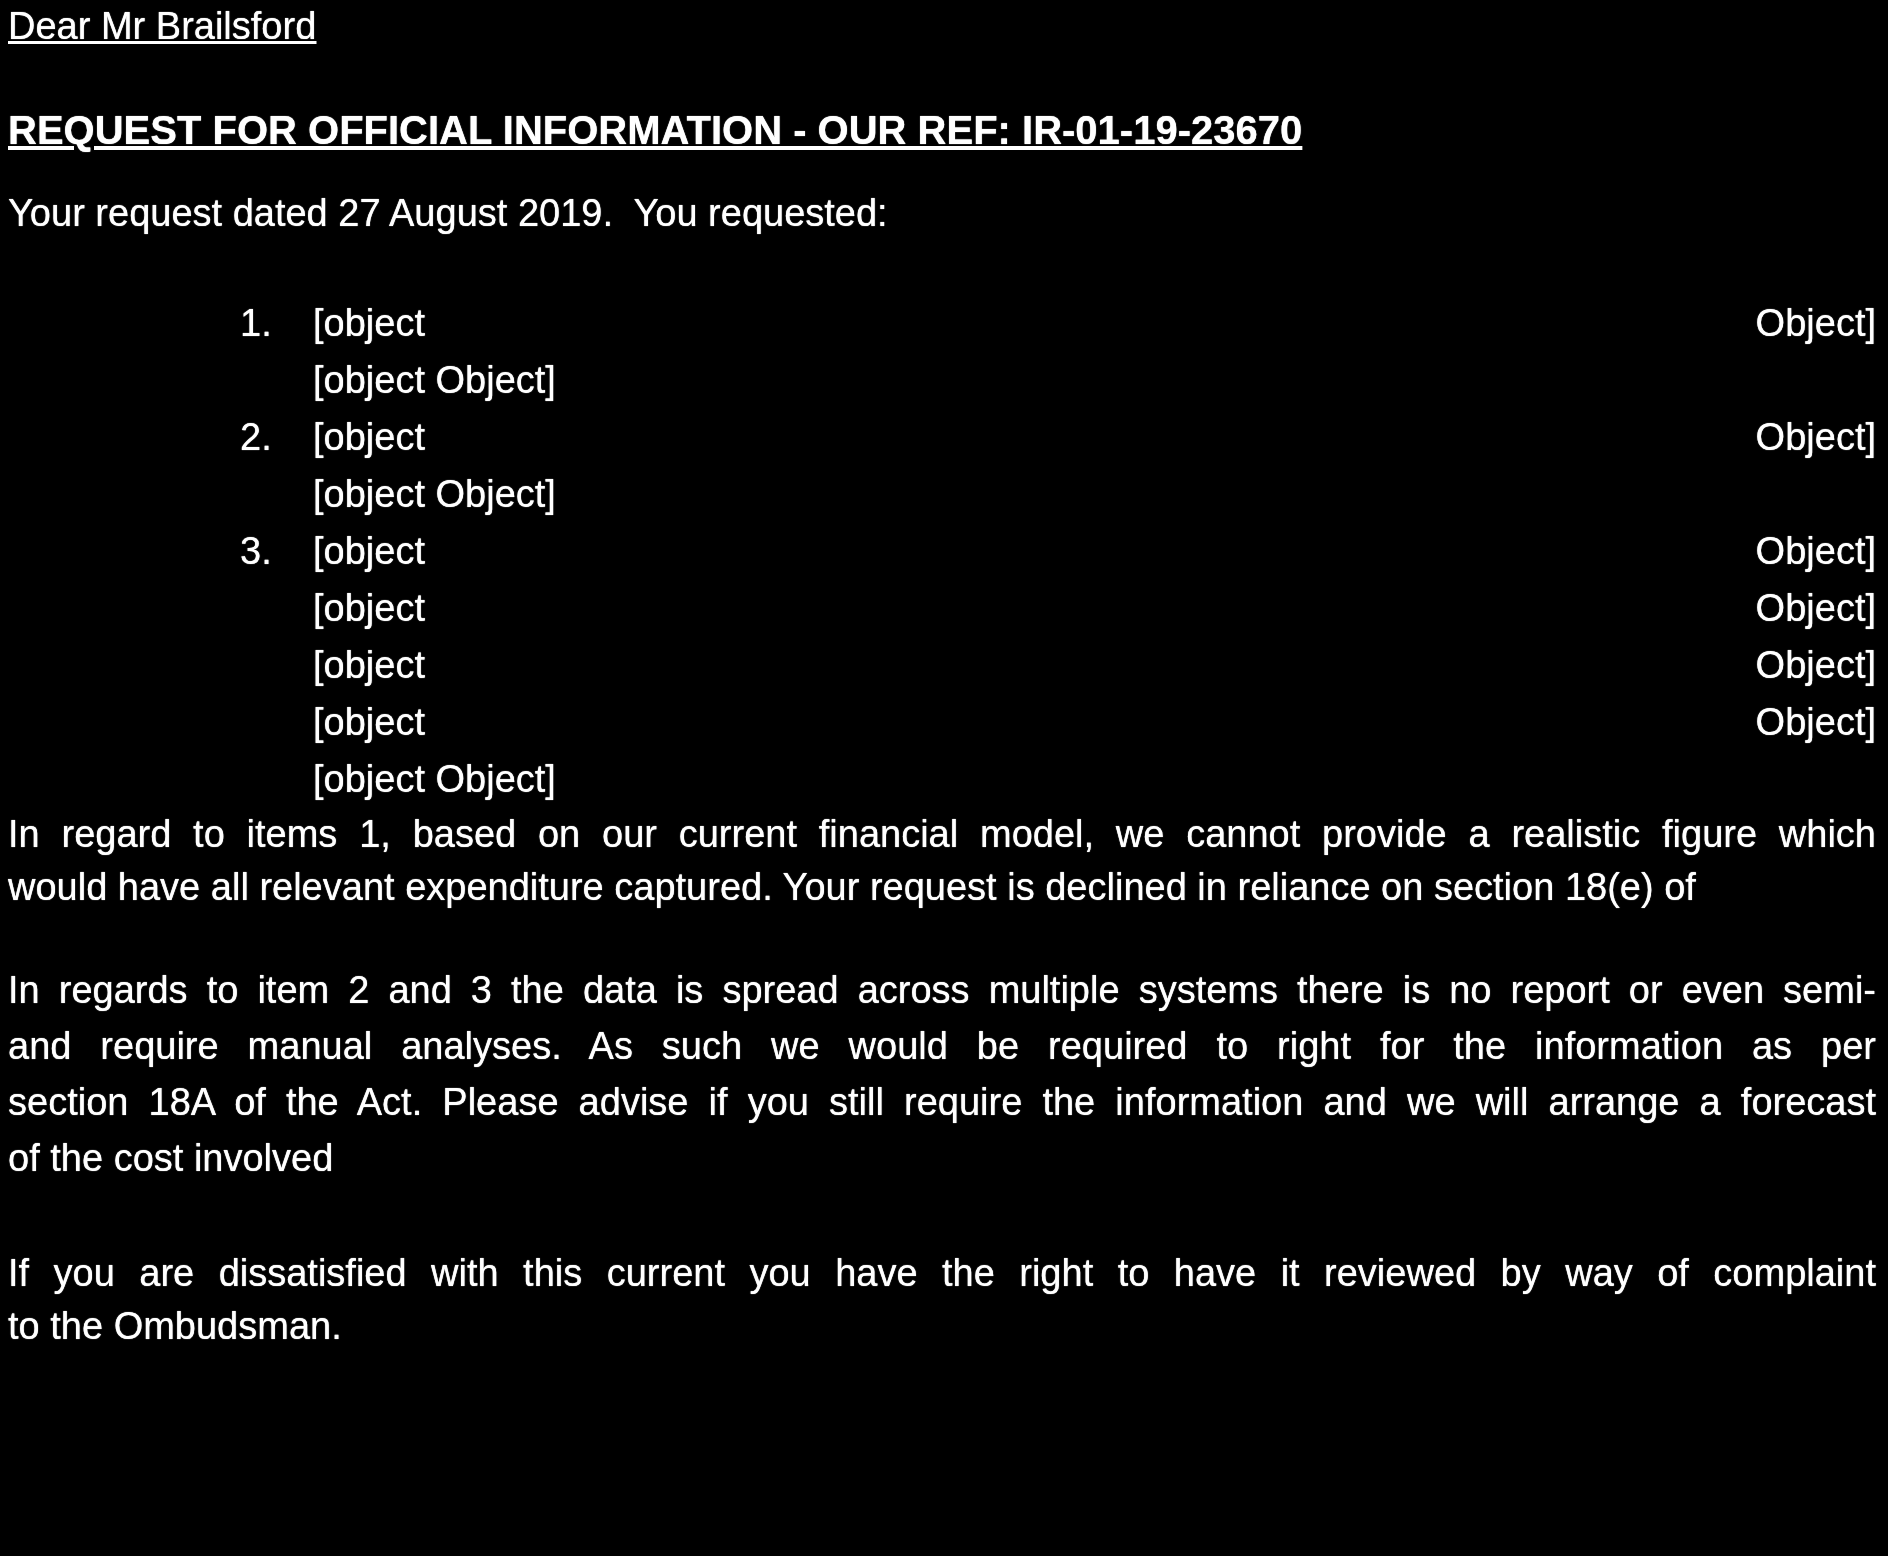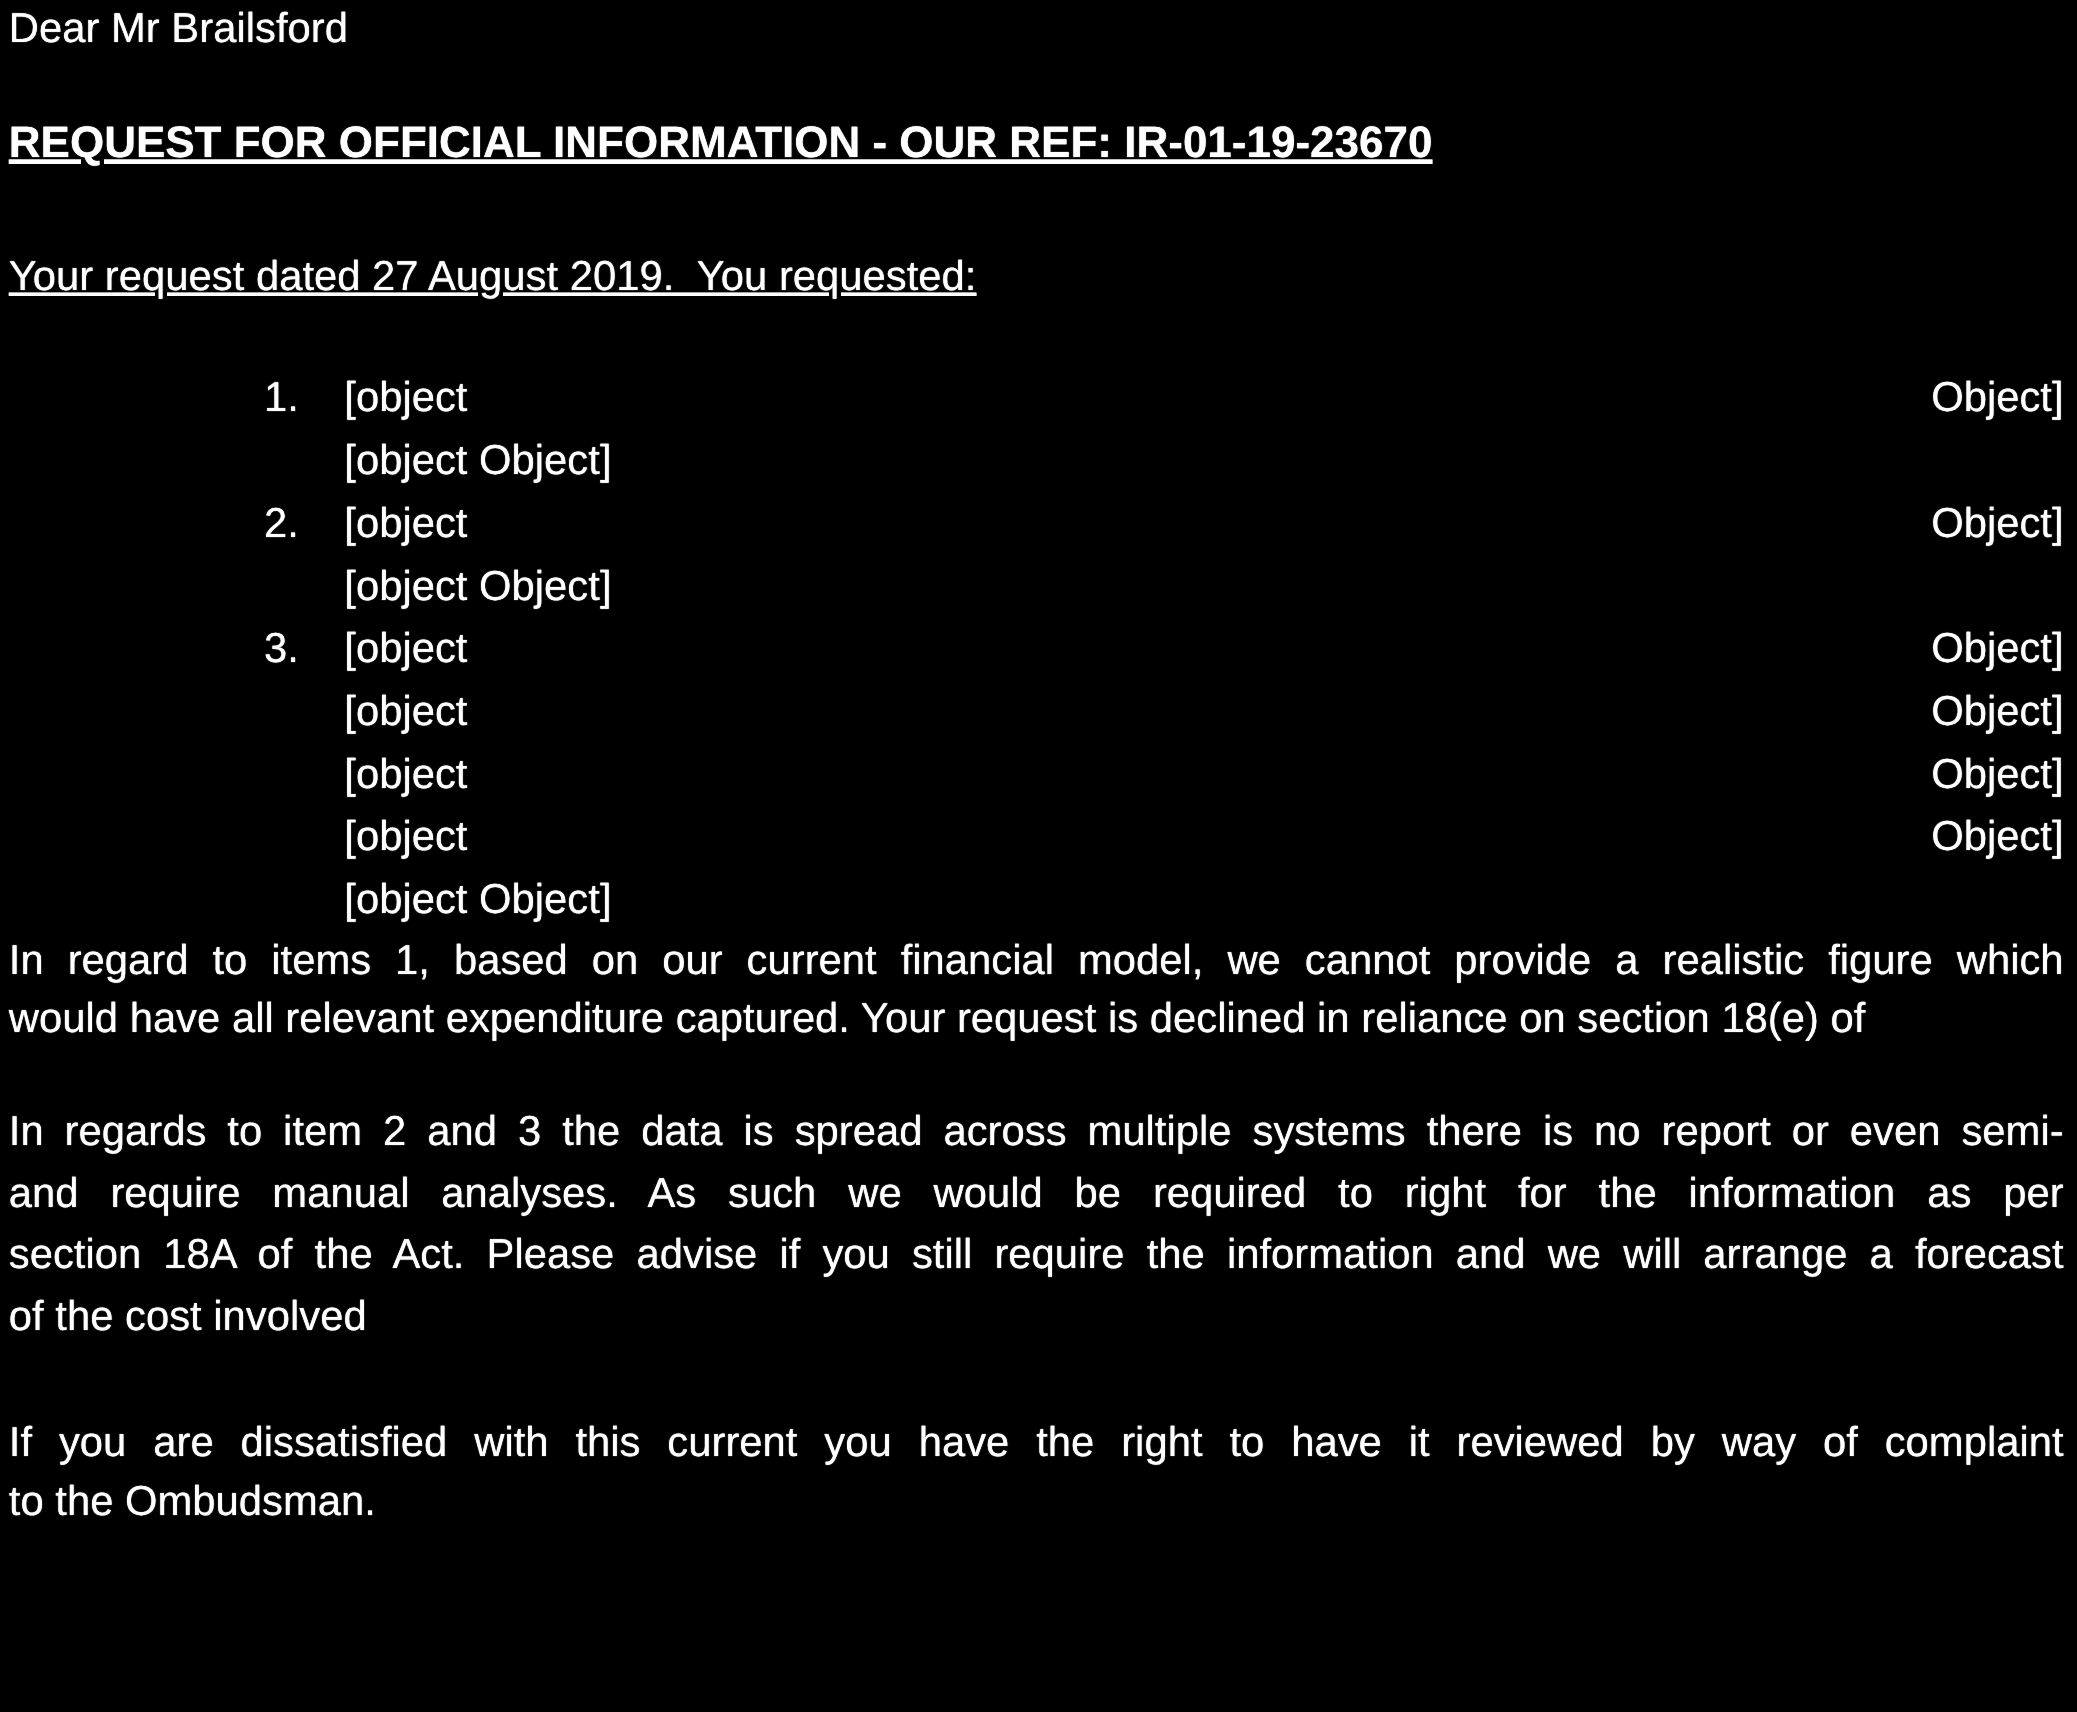--- a/index.html
+++ b/index.html
@@ -17,33 +17,33 @@
     text-shadow: 0 0 1px currentColor; 
   }
   .page {
     padding: 0 12px 0 8px;
     box-sizing: border-box;
     width: 100%;
     height: 100%;
   }
   .salutation {
     line-height: 53px;
+    text-decoration: underline;
   }
   .heading {
     margin: 51px 0 0 0;
     line-height: 53px;
     font-weight: bold;
     font-size: 40px;
     text-decoration: underline;
   }
   .request-intro {
-    margin-top: 69px;
+    margin-top: 30px;
     line-height: 53px;
     white-space: pre-wrap; 
-    text-decoration: underline;
   }
   .request-list {
     margin: 55px 0 0 232px;
     padding: 0;
     list-style: none;
   }
   .request-item {
     position: relative;
     padding-left: 73px;
     line-height: 57px;

